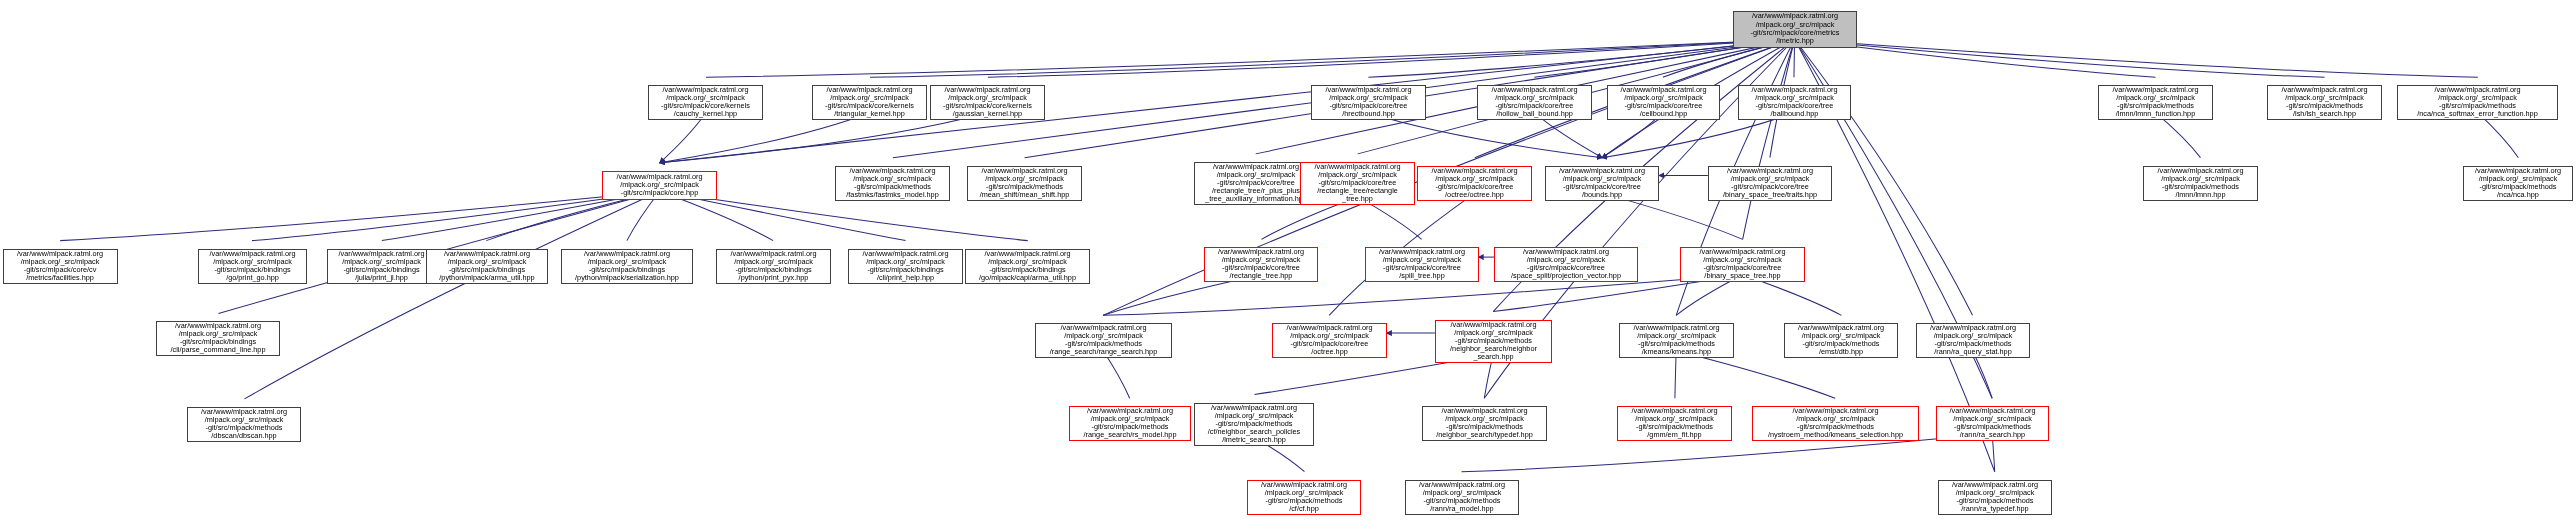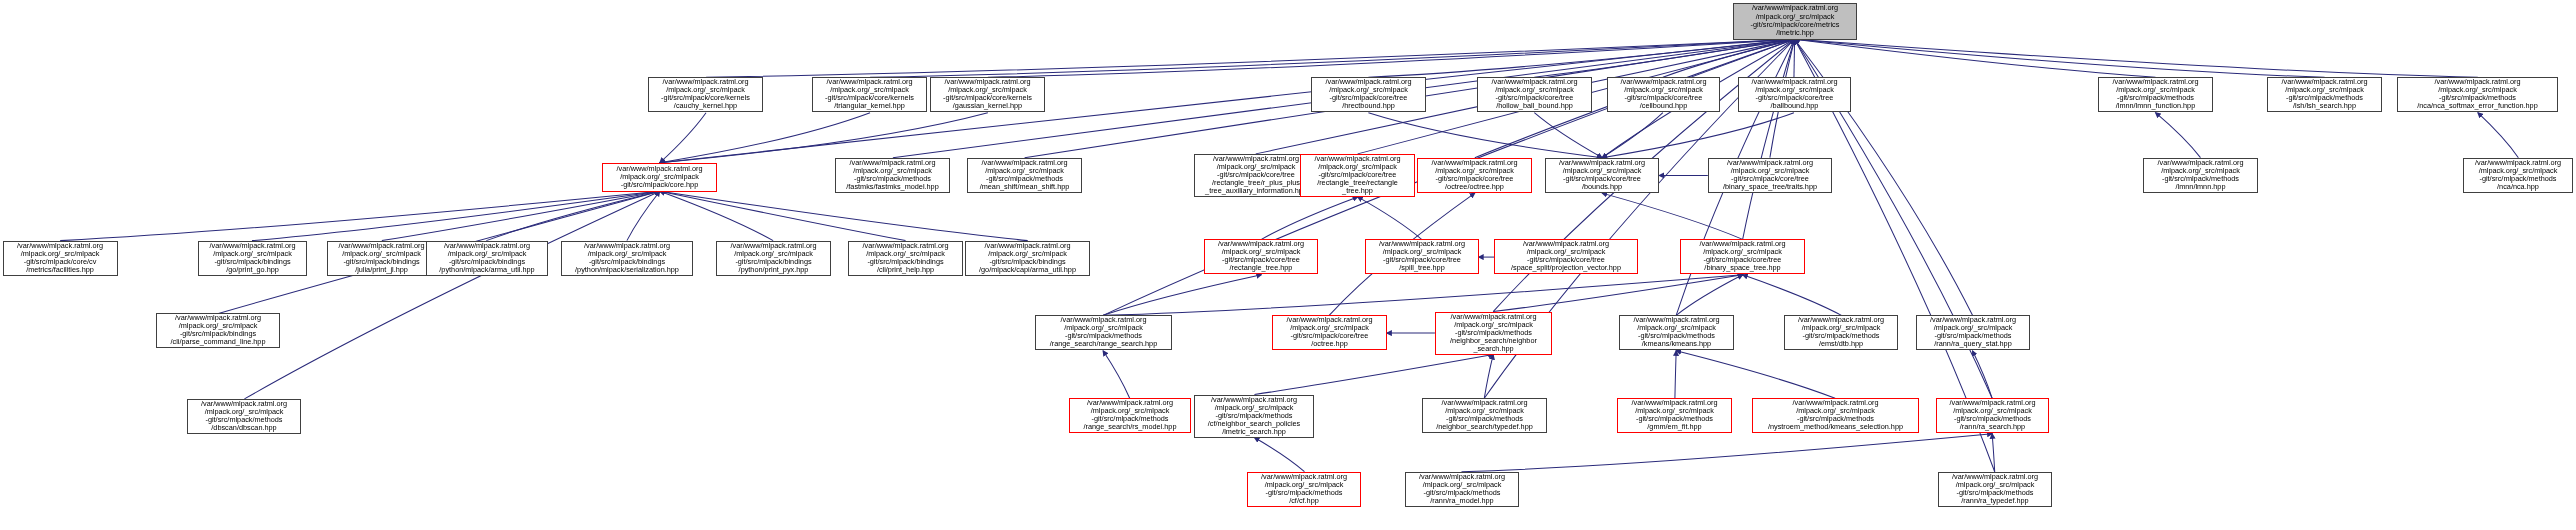--- a/index.html
+++ b/index.html
@@ -30,20 +30,21 @@
     font-size: 7.3px;
     line-height: 1.12;
     text-align: center;
     padding: 1.3px 1.9px 1.9px 1.9px;
     white-space: pre-line;
     display: flex;
     align-items: center;
     justify-content: center;
     overflow: hidden;
     z-index: 5;
+    margin-top: 8px;
   }
   .node.red {
     border: 1px solid #ff0000;
   }
   .node.root {
     background: #bfbfbf;
     border: 0.6px solid #404040;
   }
   .node span {
     display: block;

